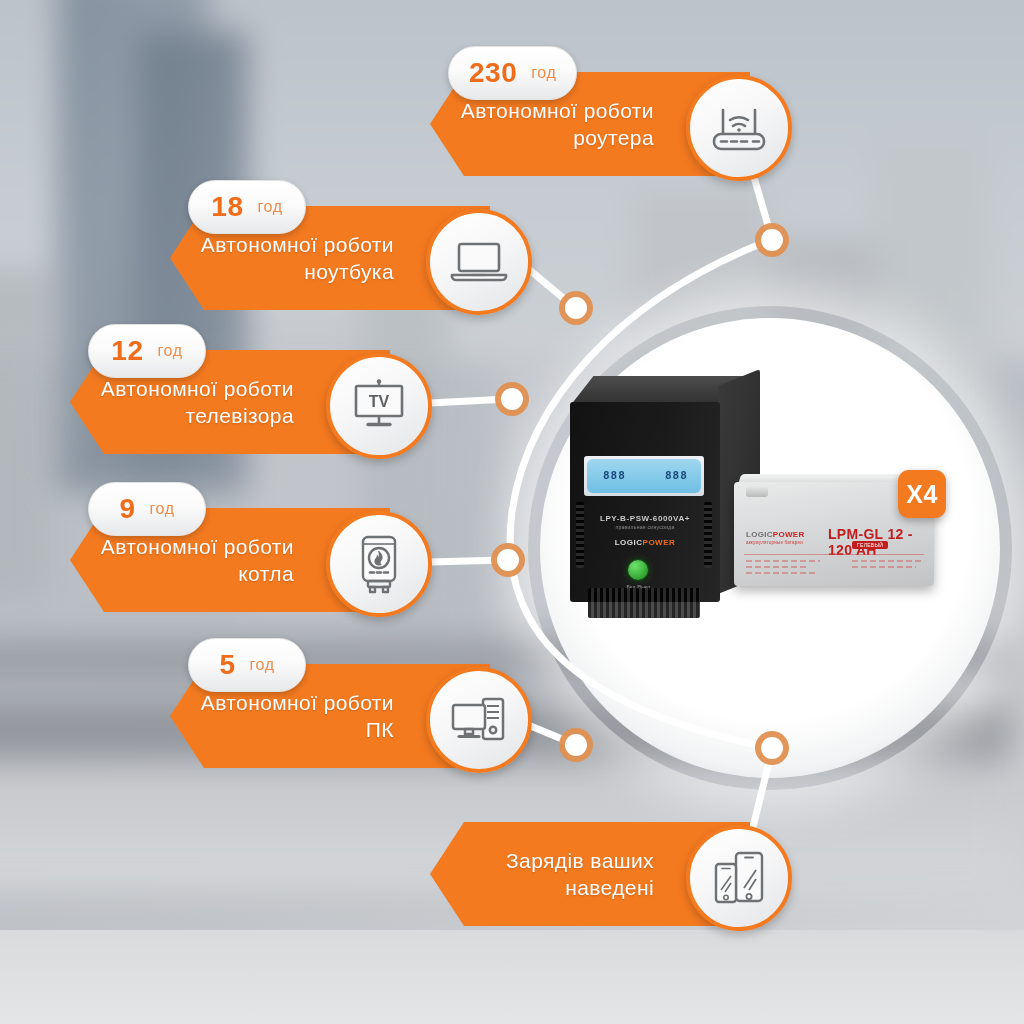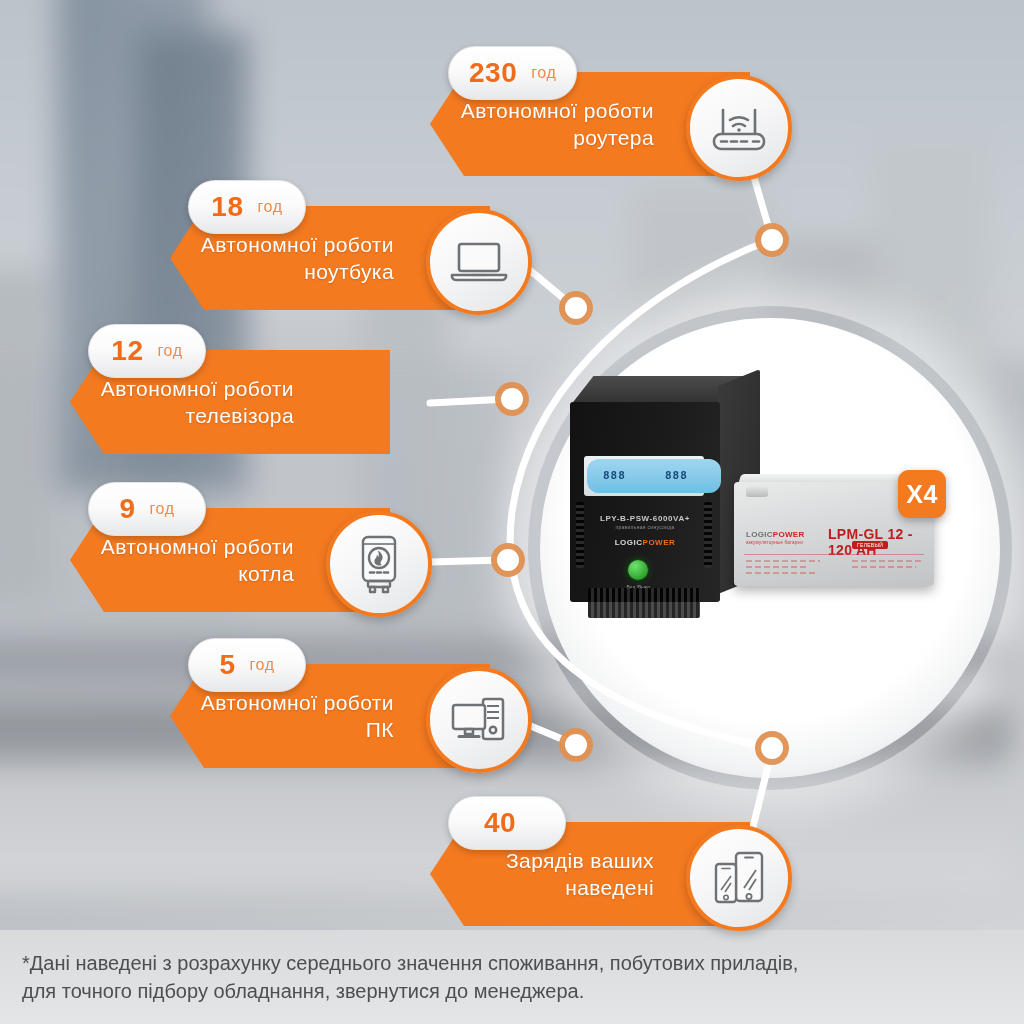--- a/index.html
+++ b/index.html
@@ -80,21 +80,21 @@
   }
   .icocirc svg{display:block;}
 
   
   .product{position:absolute;left:556px;top:368px;width:400px;height:268px;}
   .ups{position:absolute;left:14px;top:8px;width:172px;height:228px;}
   .ups .body{position:absolute;left:0;top:26px;width:150px;height:200px;background:linear-gradient(100deg,#121212 0%,#1b1b1b 55%,#262626 100%);border-radius:3px;}
   .ups .topface{position:absolute;left:0;top:0;width:150px;height:30px;background:linear-gradient(180deg,#4c4c4c,#303030);transform:skewX(-38deg);transform-origin:left bottom;}
   .ups .side{position:absolute;left:148px;top:10px;width:42px;height:208px;background:linear-gradient(100deg,#3a3a3a,#2a2a2a);transform:skewY(-22deg);transform-origin:left top;border-radius:0 3px 3px 0;}
   .ups .lcd{position:absolute;left:14px;top:54px;width:120px;height:40px;background:linear-gradient(180deg,#eef2f6,#d7dde4);border-radius:3px;padding:3px;box-sizing:border-box;}
-  .ups .lcd-in{width:100%;height:100%;background:linear-gradient(180deg,#9fd6ef,#6fbfe4);border-radius:12px;position:relative;padding-left:20px;}
+  .ups .lcd-in{width:100%;height:100%;background:linear-gradient(180deg,#9fd6ef,#6fbfe4);border-radius:6px;position:relative;}
   .ups .seg{position:absolute;top:10px;color:#17477a;font-family:"DejaVu Sans Mono",monospace;font-size:11px;font-weight:bold;letter-spacing:1px;}
   .ups .model{position:absolute;left:0;width:150px;text-align:center;top:112px;color:#c9c9c9;font-size:8px;font-weight:bold;letter-spacing:.6px;}
   .ups .sub{position:absolute;left:0;width:150px;text-align:center;top:122px;color:#8e8e8e;font-size:5px;letter-spacing:.3px;}
   .ups .brand{position:absolute;left:0;width:150px;text-align:center;top:136px;color:#dcdcdc;font-size:8px;font-weight:bold;letter-spacing:.5px;}
   .ups .brand b{color:#ef6c1a;}
   .ups .btn{position:absolute;left:58px;top:158px;width:20px;height:20px;border-radius:50%;background:radial-gradient(circle at 35% 30%,#6fe36f,#138a13);box-shadow:0 0 6px rgba(60,220,60,.6),0 0 0 3px #111;}
   .ups .btnlbl{position:absolute;left:36px;top:182px;width:66px;text-align:center;color:#9a9a9a;font-size:5px;}
   .ups .vent{position:absolute;background:repeating-linear-gradient(180deg,#000 0 3px,#2e2e2e 3px 6px);opacity:.85;border-radius:2px;}
   .ups .vl{left:6px;top:100px;width:8px;height:66px;}
   .ups .vr{left:134px;top:100px;width:8px;height:66px;}
@@ -231,20 +231,30 @@
 
   <div class="item" style="left:70px;top:350px;width:320px;">
     <div class="banner">
       <div class="txt">Автономної роботи
 телевізора</div>
     </div>
     <div class="pill" style="left:18px;">
       <span class="num">12</span>
       <span class="unit">год</span>
     </div>
+    <div class="icocirc" style="left:256px;top:3px;">
+      <svg width="62" height="56" viewBox="0 0 62 56" fill="none" stroke="#6f7275" stroke-width="2.6">
+        <rect x="8" y="8" width="46" height="30" rx="1.5" fill="#fafafa"></rect>
+        <line x1="31" y1="38" x2="31" y2="45"></line>
+        <line x1="20" y1="46.5" x2="42" y2="46.5" stroke-width="3.4" stroke-linecap="round"></line>
+        <line x1="31" y1="4" x2="31" y2="8" stroke-width="2.2"></line>
+        <circle cx="31" cy="3.5" r="2.2" fill="#6f7275" stroke="none"></circle>
+        <text x="31" y="29" font-family="Liberation Sans, sans-serif" font-size="16" font-weight="bold" fill="#5d6063" stroke="none" text-anchor="middle">TV</text>
+      </svg>
+    </div>
   </div>
 
   <div class="item" style="left:70px;top:508px;width:320px;">
     <div class="banner">
       <div class="txt">Автономної роботи
 котла</div>
     </div>
     <div class="pill" style="left:18px;">
       <span class="num">9</span>
       <span class="unit">год</span>
@@ -285,24 +295,20 @@
         <path d="M17 38 h8 v5 h-8 z"></path>
         <line x1="11" y1="45.5" x2="31" y2="45.5" stroke-width="3" stroke-linecap="round"></line>
       </svg>
     </div>
   </div>
 
   <div class="item" style="left:430px;top:822px;width:320px;">
     <div class="banner">
       <div class="txt">Зарядів ваших
 наведені</div>
-    </div>
-    <div class="pill" style="left:18px;">
-      <span class="num">40</span>
-      <span class="unit"></span>
     </div>
     <div class="icocirc" style="left:256px;top:3px;">
       <svg width="62" height="60" viewBox="0 0 62 60" fill="none" stroke="#6f7275" stroke-width="2.4" stroke-linejoin="round">
         <rect x="28" y="5" width="26" height="48" rx="3.5" fill="#fafafa"></rect>
         <line x1="37" y1="9.5" x2="45" y2="9.5" stroke-width="1.8" stroke-linecap="round"></line>
         <circle cx="41" cy="48.5" r="2.6" stroke-width="1.8"></circle>
         <line x1="36" y1="40" x2="48" y2="22" stroke-width="1.8"></line>
         <line x1="41" y1="42" x2="48" y2="31" stroke-width="1.8"></line>
         <rect x="8" y="16" width="20" height="38" rx="3" fill="#fafafa"></rect>
         <line x1="14" y1="20.5" x2="22" y2="20.5" stroke-width="1.6" stroke-linecap="round"></line>
@@ -349,16 +355,14 @@
         <div class="fine f2"></div>
         <div class="fine f3"></div>
         <div class="fine f4"></div>
         <div class="fine f5"></div>
       </div>
     </div>
   </div>
 
   <div class="x4">X4</div>
 
-  <div class="foot">*Дані наведені з розрахунку середнього значення споживання, побутових приладів,
-для точного підбору обладнання, звернутися до менеджера.</div>
 
 </div>
 
 </body></html>

